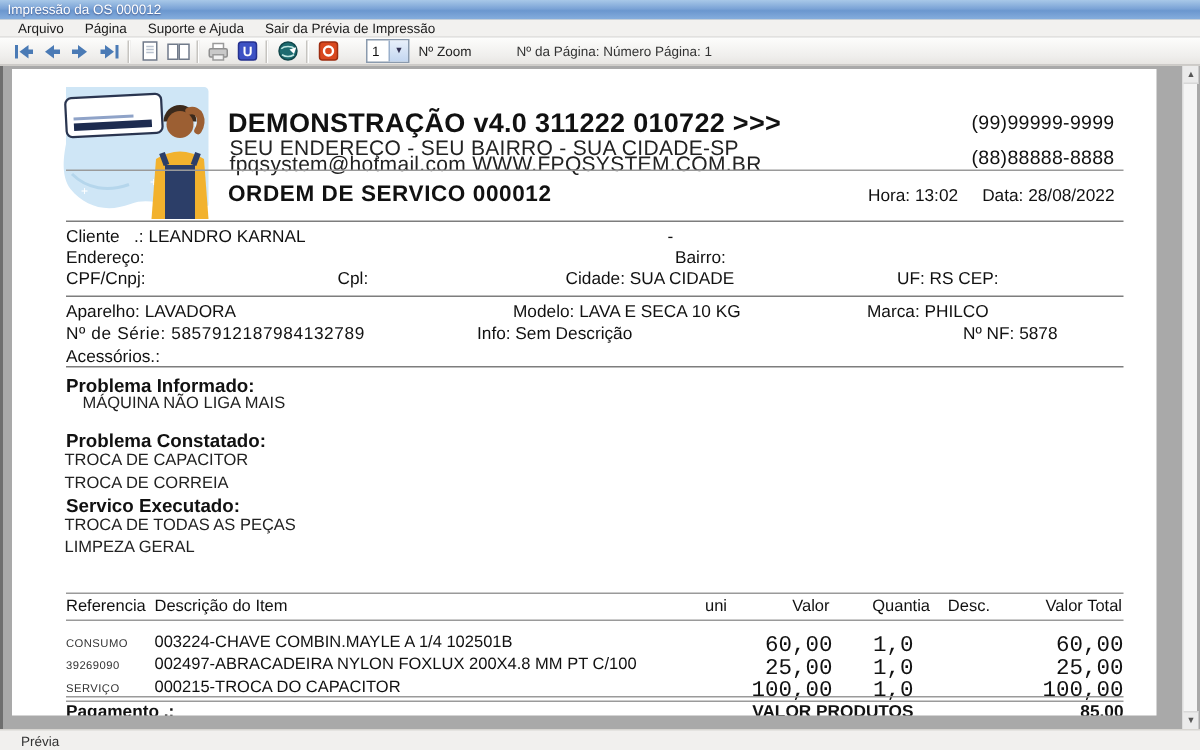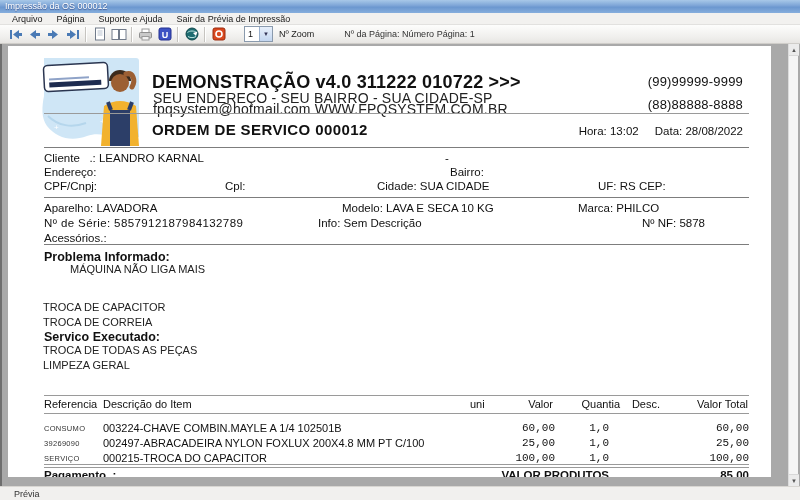--- a/index.html
+++ b/index.html
@@ -43,21 +43,21 @@
   .doc-sub{font-size:14px;letter-spacing:.2px;color:#222;}
   .phone{font-size:13px;letter-spacing:.2px;}
   .order-title{font-size:15px;font-weight:bold;letter-spacing:.4px;}
   .meta{font-size:11.5px;}
   .body-txt{font-size:11.5px;}
   .sec-title{font-size:12.5px;font-weight:bold;}
   .sec-line{font-size:11px;color:#222;}
   .th{font-size:11px;color:#111;}
   .cell-desc{font-size:11px;}
   .cell-ref{font-size:7.5px;letter-spacing:.3px;color:#333;}
-  .num{font-family:"Liberation Mono",monospace;font-size:11px;}
+  .num{font-family:"Liberation Mono",monospace;font-size:15px;}
   .foot{font-size:11.5px;font-weight:bold;}
 
   
   .vscroll{position:absolute;right:2px;top:0;width:10px;height:100%;background:#f5f5f5;
     border-left:1px solid #dcdcdc;box-sizing:border-box;}
   .vs-btn{position:absolute;left:0;width:10px;height:11px;background:#ebebeb;
     display:flex;align-items:center;justify-content:center;font-size:6px;color:#555;}
   .vs-up{top:0;border-bottom:1px solid #d8d8d8;}
   .vs-down{bottom:0;border-top:1px solid #d8d8d8;}
 
@@ -212,22 +212,23 @@
       <div class="abs body-txt" style="left:334px;top:156px;">Modelo: LAVA E SECA 10 KG</div>
       <div class="abs body-txt" style="left:570px;top:156px;">Marca: PHILCO</div>
       <div class="abs body-txt" style="left:36px;top:171px;letter-spacing:.4px;">Nº de Série: 5857912187984132789</div>
       <div class="abs body-txt" style="left:310px;top:171px;">Info: Sem Descrição</div>
       <div class="abs body-txt" style="left:634px;top:171px;">Nº NF: 5878</div>
       <div class="abs body-txt" style="left:36px;top:186px;">Acessórios.:</div>
 
       <div class="hr hrd" style="top:198px;"></div>
 
       <div class="abs sec-title" style="left:36px;top:204px;">Problema Informado:</div>
-      <div class="abs sec-line" style="left:50px;top:217px;padding-left:12px;">MÁQUINA NÃO LIGA MAIS</div>
-
+      <div class="abs sec-line" style="left:35px;top:217px;padding-left:12px;">MÁQUINA NÃO LIGA MAIS</div>
+
+      <div class="abs sec-title" style="left:36px;top:241px;">Problema Constatado:</div>
       <div class="abs sec-line" style="left:35px;top:255px;">TROCA DE CAPACITOR</div>
       <div class="abs sec-line" style="left:35px;top:270px;">TROCA DE CORREIA</div>
 
       <div class="abs sec-title" style="left:36px;top:284px;">Servico Executado:</div>
       <div class="abs sec-line" style="left:35px;top:298px;text-align:right;">TROCA DE TODAS AS PEÇAS</div>
       <div class="abs sec-line" style="left:35px;top:313px;text-align:right;">LIMPEZA GERAL</div>
 
       <div class="hr" style="top:349px;"></div>
       <div>
         <div class="abs th" style="left:36px;top:352px;">Referencia</div>

